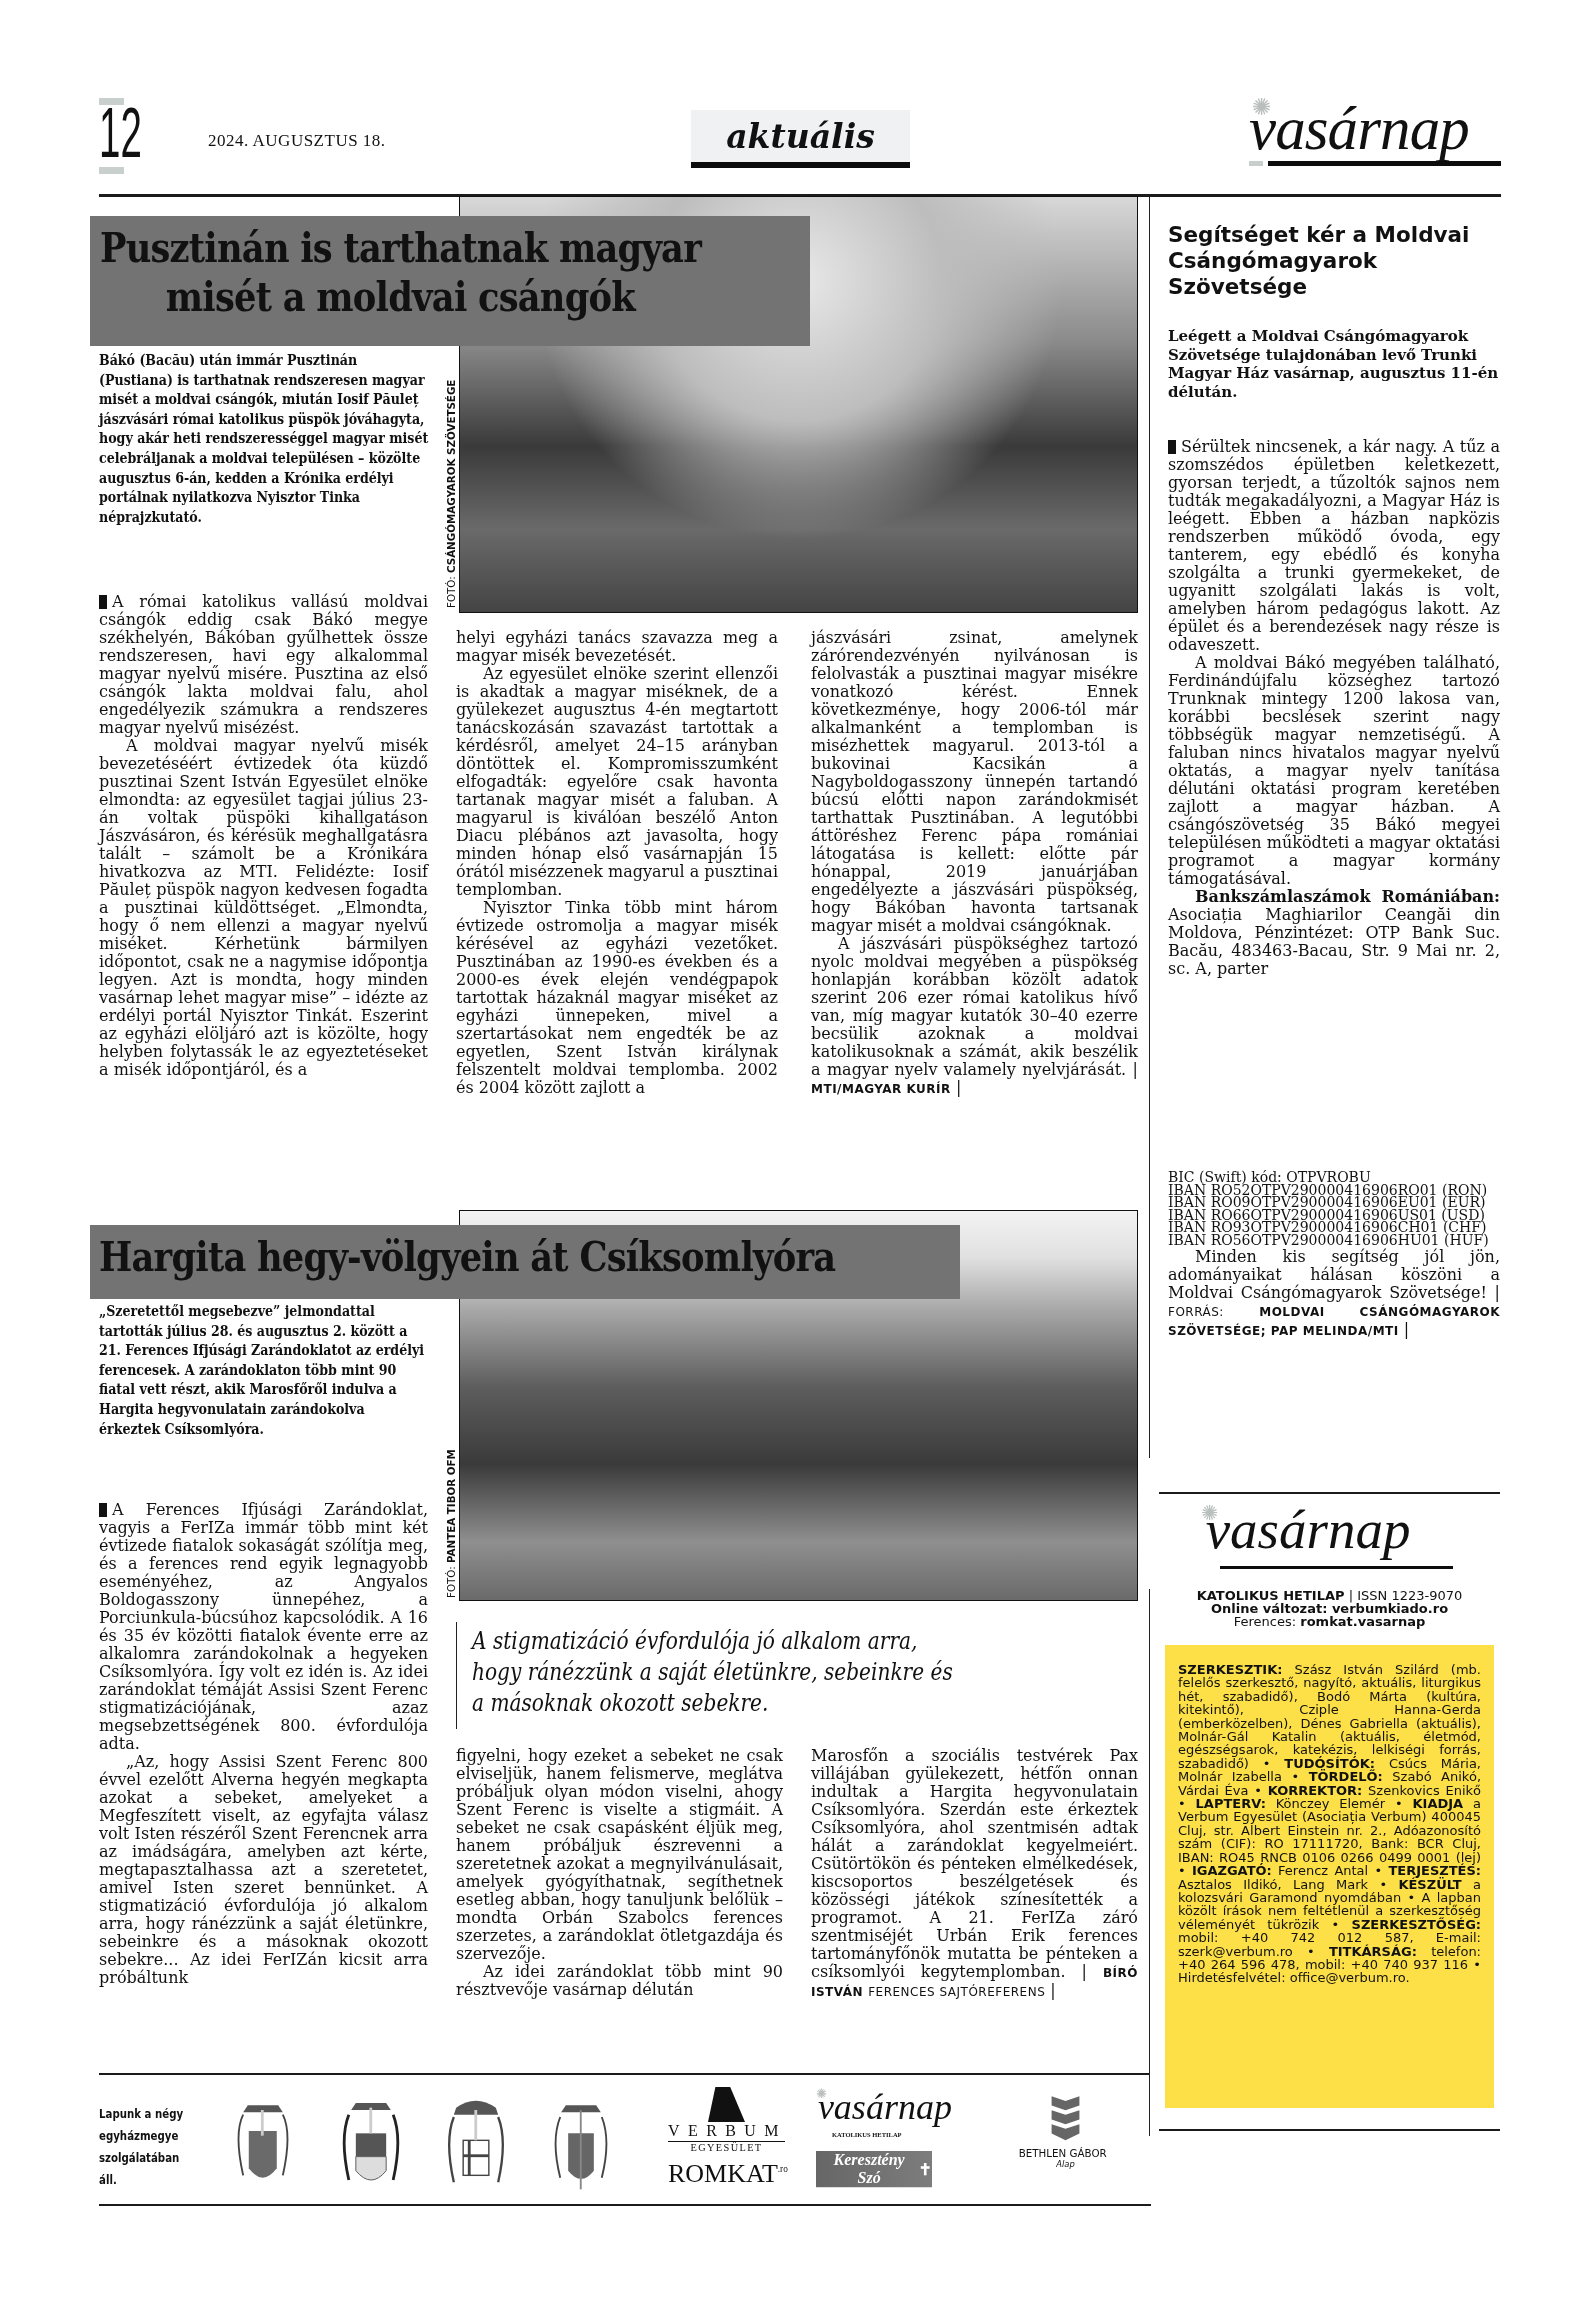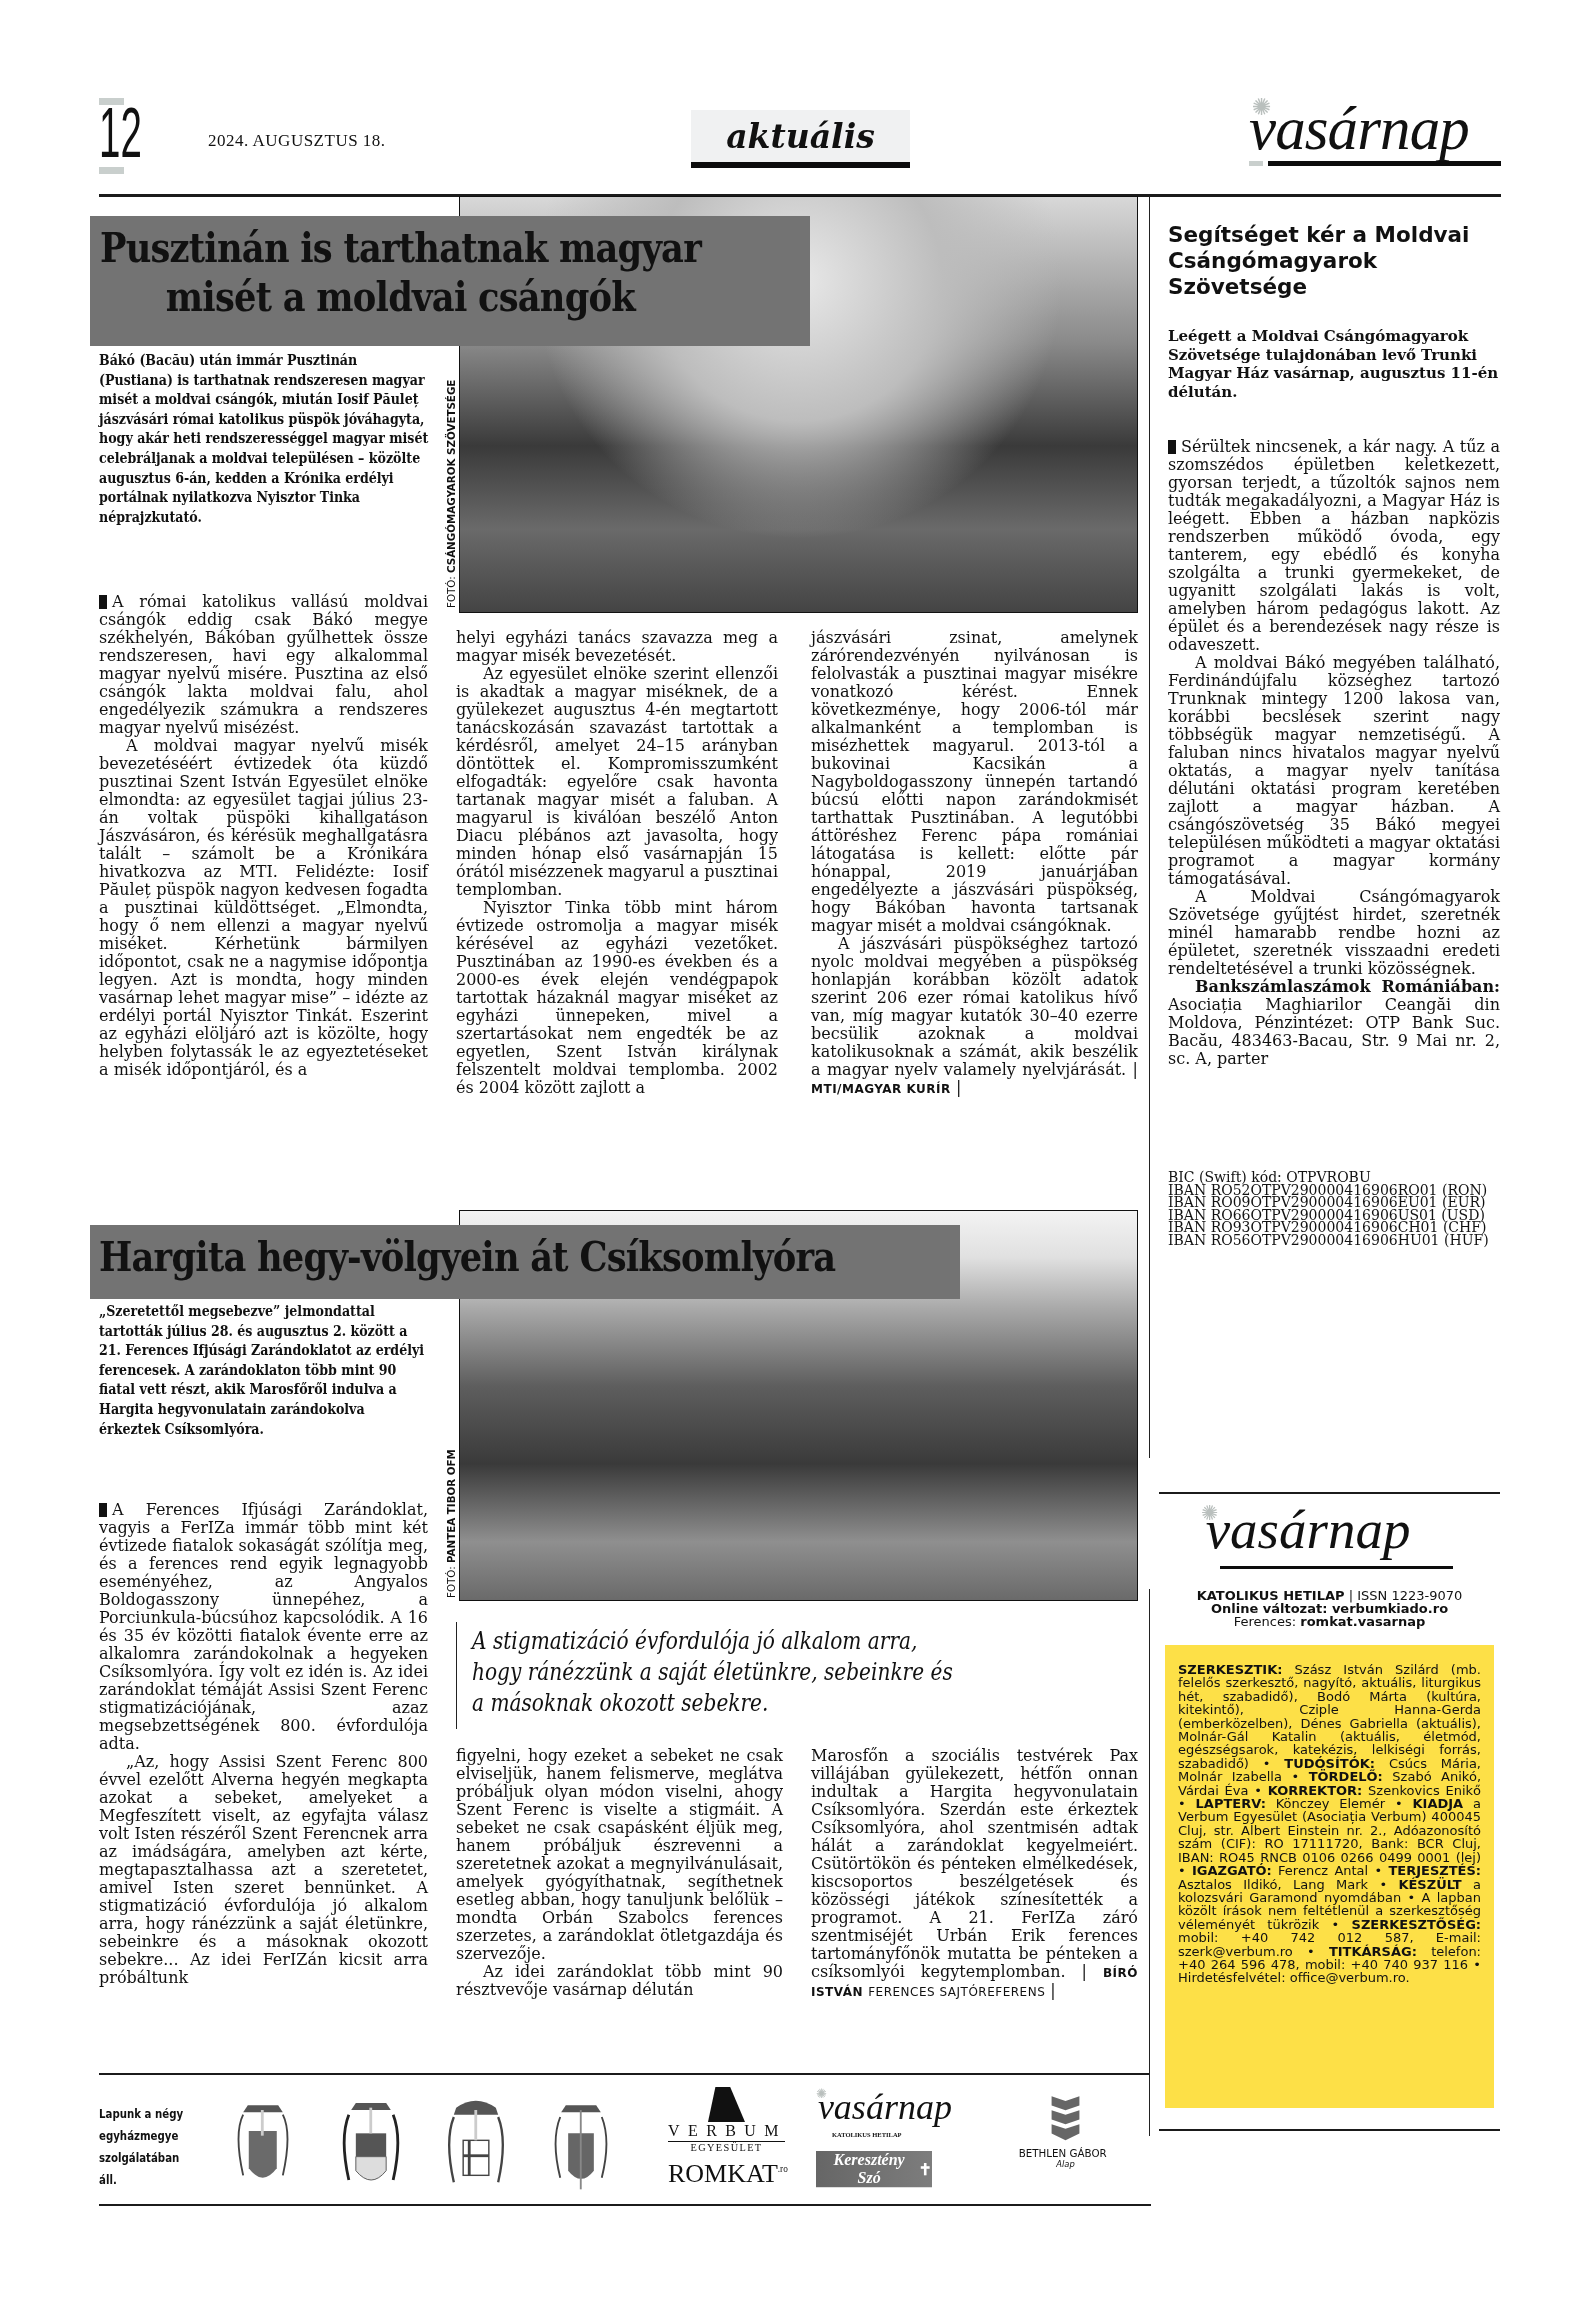--- a/index.html
+++ b/index.html
@@ -92,32 +92,32 @@
   <p class="first">jászvásári zsinat, amelynek zárórendezvényén nyilvánosan is felolvasták a pusztinai magyar misékre vonatkozó kérést. Ennek következménye, hogy 2006-tól már alkalmanként a templomban is misézhettek magyarul. 2013-tól a bukovinai Kacsikán a Nagyboldogasszony ünnepén tartandó búcsú előtti napon zarándokmisét tarthattak Pusztinában. A legutóbbi áttöréshez Ferenc pápa romániai látogatása is kellett: előtte pár hónappal, 2019 januárjában engedélyezte a jászvásári püspökség, hogy Bákóban havonta tartsanak magyar misét a moldvai csángóknak.</p>
   <p><span>A jászvásári püspökséghez tartozó nyolc moldvai megyében a püspökség honlapján korábban közölt adatok szerint 206 ezer római katolikus hívő van, míg magyar kutatók 30–40 ezerre becsülik azoknak a moldvai katolikusoknak a számát, akik beszélik a magyar nyelv valamely nyelvjárását.</span> | <span class="sig">MTI/MAGYAR KURÍR</span> |</p>
 </div>
 
 <div class="abs side-h" style="left:1168px;top:222px;width:327px;">Segítséget kér a Moldvai Csángómagyarok Szövetsége</div>
 <div class="abs side-lead" style="left:1168px;top:285px;width:332px;padding-top:42px;">Leégett a Moldvai Csángómagyarok Szövetsége tulajdonában levő Trunki Magyar Ház vasárnap, augusztus 11-én délután.</div>
 
 <div class="abs body" style="left:1168px;top:438px;width:332px;">
   <p class="first"><span class="sq"></span><span>Sérültek nincsenek, a kár nagy. A tűz a szomszédos épületben keletkezett, gyorsan terjedt, a tűzoltók sajnos nem tudták megakadályozni, a Magyar Ház is leégett. Ebben a házban napközis rendszerben működő óvoda, egy tanterem, egy ebédlő és konyha szolgálta a trunki gyermekeket, de ugyanitt szolgálati lakás is volt, amelyben három pedagógus lakott. Az épület és a berendezések nagy része is odaveszett.</span></p>
   <p>A moldvai Bákó megyében található, Ferdinándújfalu községhez tartozó Trunknak mintegy 1200 lakosa van, korábbi becslések szerint nagy többségük magyar nemzetiségű. A faluban nincs hivatalos magyar nyelvű oktatás, a magyar nyelv tanítása délutáni oktatási program keretében zajlott a magyar házban. A csángószövetség 35 Bákó megyei településen működteti a magyar oktatási programot a magyar kormány támogatásával.</p>
-  <p>A Moldvai Csángómagyarok Szövetsége gyűjtést hirdet, szeretnék minél hamarabb rendbe hozni az épületet, szeretnék visszaadni eredeti rendeltetésével a trunki közösségnek.</p>
   <p><b>Bankszámlaszámok Romániában:</b> <span>Asociația Maghiarilor Ceangăi din Moldova, Pénzintézet: OTP Bank Suc. Bacău, 483463-Bacau, Str. 9 Mai nr. 2, sc. A, parter</span></p>
 </div>
 <div class="abs" style="left:1168px;top:1171px;width:332px;">
   <div class="iban">BIC (Swift) kód: OTPVROBU</div>
   <div class="iban">IBAN RO52OTPV290000416906RO01 (RON)</div>
   <div class="iban">IBAN RO09OTPV290000416906EU01 (EUR)</div>
   <div class="iban">IBAN RO66OTPV290000416906US01 (USD)</div>
   <div class="iban">IBAN RO93OTPV290000416906CH01 (CHF)</div>
   <div class="iban">IBAN RO56OTPV290000416906HU01 (HUF)</div>
 </div>
 <div class="abs body" style="left:1168px;top:1248px;width:332px;">
+  <p><span>Minden kis segítség jól jön, adományaikat hálásan köszöni a Moldvai Csángómagyarok Szövetsége!</span> | <span class="sig-lite">FORRÁS:</span> <span class="sig">MOLDVAI CSÁNGÓMAGYAROK SZÖVETSÉGE; PAP MELINDA/MTI</span> |</p>
 </div>
 <div class="abs" style="left:1159px;top:1492px;width:341px;height:1.9px;background:#1b1b1b;"></div>
 
 <div class="abs" style="left:1201px;top:1505px;width:252px;height:65px;">
   <span style="position:absolute;left:0;top:-3.7px;font-size:20.6px;color:#b9bfbd;">✺</span>
   <span style="position:absolute;left:4.7px;top:-2.8px;font-style:italic;font-size:55px;font-family:'Liberation Serif',serif;line-height:1;">vasárnap</span>
   <span style="position:absolute;left:18.7px;right:0;bottom:0.9px;height:2.8px;background:#0c0c0c;"></span>
 </div>
 <div class="abs mast-info" style="left:1159px;top:1589px;width:341px;">
   <div><b>KATOLIKUS HETILAP</b> | <span>ISSN 1223-9070</span></div>

